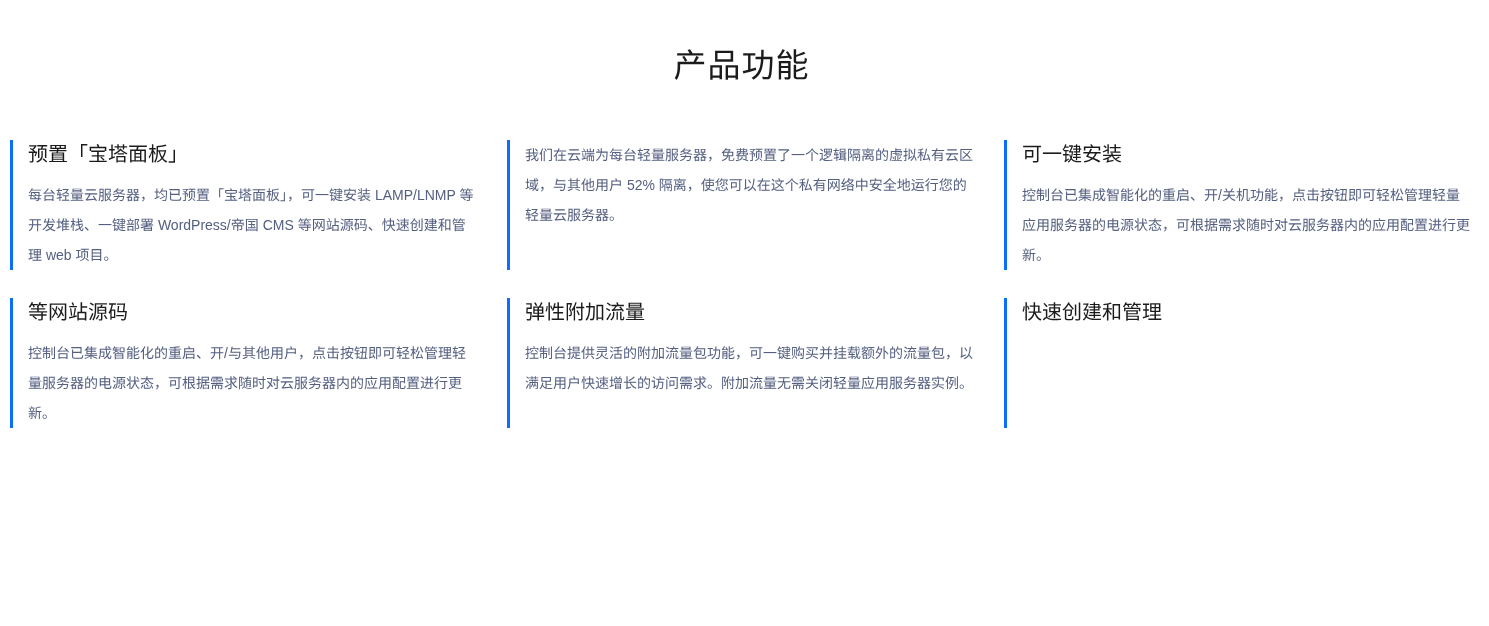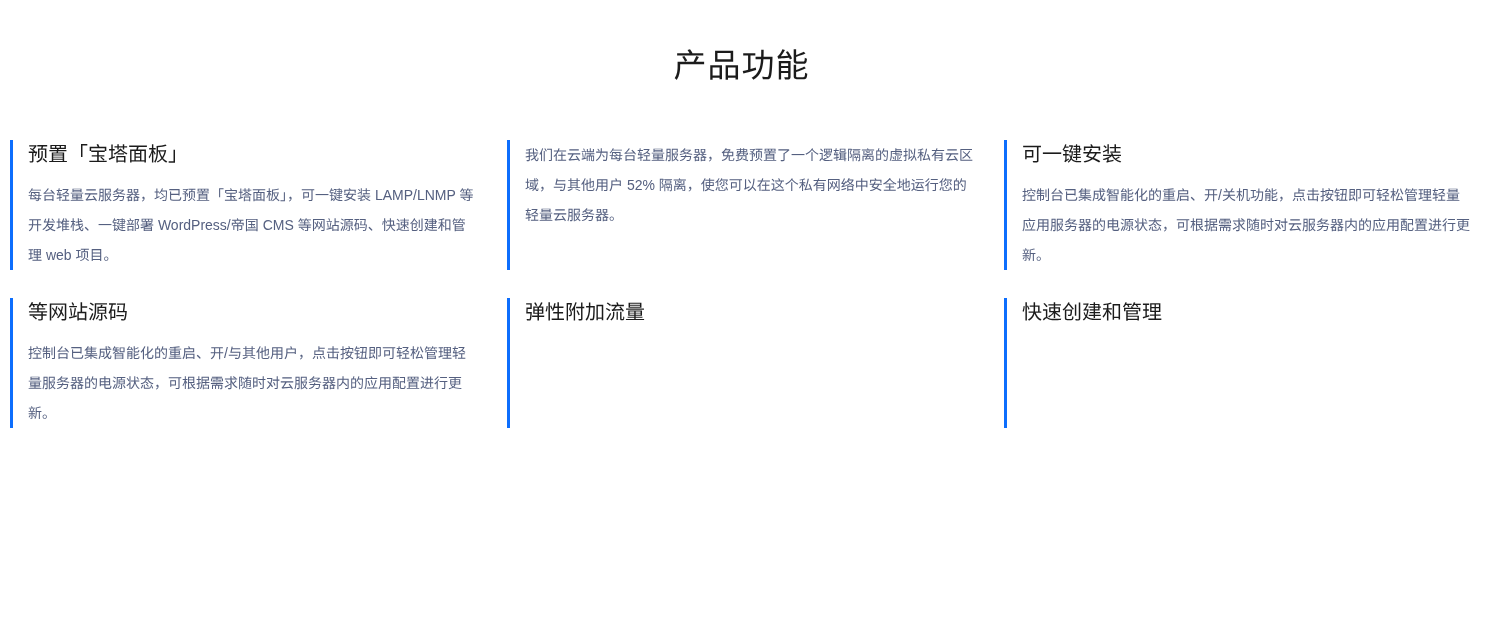--- a/index.html
+++ b/index.html
@@ -78,20 +78,21 @@
       <p class="feature-desc">控制台已集成智能化的重启、开/关机功能，点击按钮即可轻松管理轻量应用服务器的电源状态，可根据需求随时对云服务器内的应用配置进行更新。</p>
     </div>
 
     <div class="feature-card">
       <h3 class="feature-title">等网站源码</h3>
       <p class="feature-desc">控制台已集成智能化的重启、开/与其他用户，点击按钮即可轻松管理轻量服务器的电源状态，可根据需求随时对云服务器内的应用配置进行更新。</p>
     </div>
 
     <div class="feature-card">
       <h3 class="feature-title">弹性附加流量</h3>
+      <p class="feature-desc">控制台提供灵活的附加流量包功能，可一键购买并挂载额外的流量包，以满足用户快速增长的访问需求。附加流量无需关闭轻量应用服务器实例。</p>
     </div>
 
     <div class="feature-card">
       <h3 class="feature-title">快速创建和管理</h3>
     </div>
 
   </div>
 </div>
 
 </body></html>

